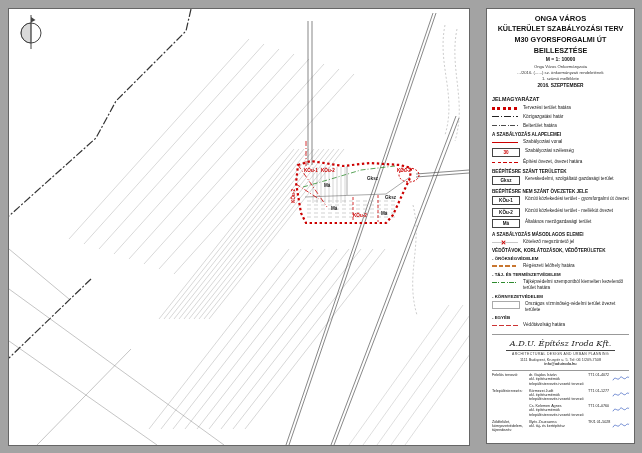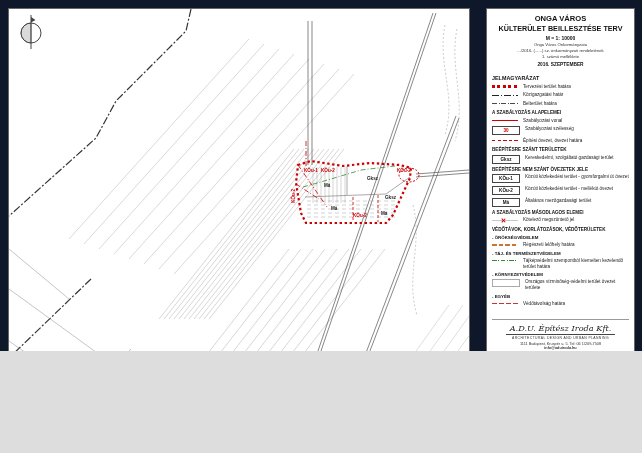--- a/index.html
+++ b/index.html
@@ -1,16 +1,16 @@
 <!DOCTYPE html>
 <html><head>
 <meta charset="utf-8">
 <style>
   html,body{margin:0;padding:0;background:#ddd;}
-  #sheet{position:relative;width:642px;height:351px;background:#0f172a;outline:1px solid #999;
+  #sheet{position:relative;width:642px;height:453px;background:#a3a3a3;outline:1px solid #999;
          font-family:"Liberation Sans",sans-serif;overflow:hidden;}
   
   #mapframe{position:absolute;left:8px;top:8px;width:460px;height:436px;border:1px solid #666;box-sizing:content-box;background:#fff;}
   #map-svg{position:absolute;left:0;top:0;}
   #zone-labels{position:absolute;left:0;top:0;width:460px;height:436px;}
   .zl{position:absolute;font-size:4.6px;font-weight:bold;color:#222;white-space:nowrap;line-height:1;}
   .zl.red{color:#cc0000;}
   .zl.redv{color:#cc0000;writing-mode:vertical-rl;transform:rotate(180deg);}
   
   #legendpanel{position:absolute;left:486px;top:8px;width:149px;height:436px;border:1px solid #666;
@@ -36,21 +36,21 @@
   .sw-box{border:.6px solid #444;height:7px;text-align:center;font-size:4.6px;font-weight:bold;line-height:7px;color:#111;background:#fff;}
   .sw-num{color:#cc0000;}
   .sw-meg{background:linear-gradient(#b9b9b9,#b9b9b9) center/100% .8px no-repeat;position:relative;}
   .sw-meg::before,.sw-meg::after{content:"";position:absolute;left:11px;top:0.5px;width:.9px;height:5px;background:#cc0000;}
   .sw-meg::before{transform:rotate(45deg);} .sw-meg::after{transform:rotate(-45deg);}
   .sw-orange{background:repeating-linear-gradient(90deg,#c87630 0 4.6px,transparent 4.6px 6.6px) center/100% 2.4px no-repeat;}
   .sw-green{background:repeating-linear-gradient(90deg,#2e8b2e 0 4.6px,transparent 4.6px 6px,#2e8b2e 6px 7px,transparent 7px 8.6px) center/100% 1px no-repeat;}
   .sw-empty{border:.6px solid #aaa;height:6px;background:#fff;}
   .sw-vedo{background:repeating-linear-gradient(90deg,#cc3333 0 4.6px,transparent 4.6px 7px) center/100% 1.4px no-repeat;}
   
-  #firm{margin-top:12px;text-align:center;border-top:.6px solid #999;padding-top:3px;}
+  #firm{margin-top:6px;text-align:center;border-top:.6px solid #999;padding-top:3px;}
   .logo{font-family:"DejaVu Serif",serif;font-style:italic;font-size:8.2px;color:#222;}
   .rule{height:.7px;background:#444;margin:1.5px 14px;}
   .tagline{font-size:3.4px;letter-spacing:.4px;color:#333;}
   .addr{font-size:3.8px;color:#333;margin-top:1.5px;}
   .mail{font-size:3.8px;font-weight:bold;color:#333;}
   #sigblock{margin-top:4px;border-top:.6px solid #999;padding-top:2.5px;}
   .sigrow{display:flex;align-items:flex-start;margin-bottom:2.2px;}
   .sig-label{flex:0 0 37px;font-size:3.7px;line-height:1.2;color:#222;}
   .sig-mid{flex:0 0 59px;display:flex;flex-direction:column;font-size:3.7px;line-height:1.2;color:#222;}
   .sig-no{flex:0 0 24px;font-size:3.7px;color:#222;}
@@ -110,21 +110,22 @@
         <span class="zl blk" style="left: 376px; top: 187px;">Gksz</span>
         <span class="zl blk" style="left: 322px; top: 198px;">Má</span>
         <span class="zl red" style="left: 344px; top: 205px;">KÖu-2</span>
         <span class="zl blk" style="left: 372px; top: 203px;">Má</span>
         <span class="zl redv" style="left: 283px; top: 180px;">KÖu-2</span>
       </div>
   </div>
 
   <div id="legendpanel">
     <div class="tb tb1">ONGA VÁROS</div>
-    <div class="tb tb2">KÜLTERÜLET BEILLESZTÉSE TERV</div>
+    <div class="tb tb2">KÜLTERÜLET SZABÁLYOZÁSI TERV</div>
+    <div class="tb tb2">M30 GYORSFORGALMI ÚT BEILLESZTÉSE</div>
     <div class="tb tbscale">M = 1: 10000</div>
     <div class="tb tbsub">Onga Város Önkormányzata</div>
     <div class="tb tbsub">.../2016. (......) sz. önkormányzati rendeletének</div>
     <div class="tb tbsub">1. számú melléklete</div>
     <div class="tb tbdate">2016. SZEPTEMBER</div>
 
     <div class="lheading">JELMAGYARÁZAT</div>
 
     <div class="lrow">
       <span class="sw sw-dotsred"></span>

